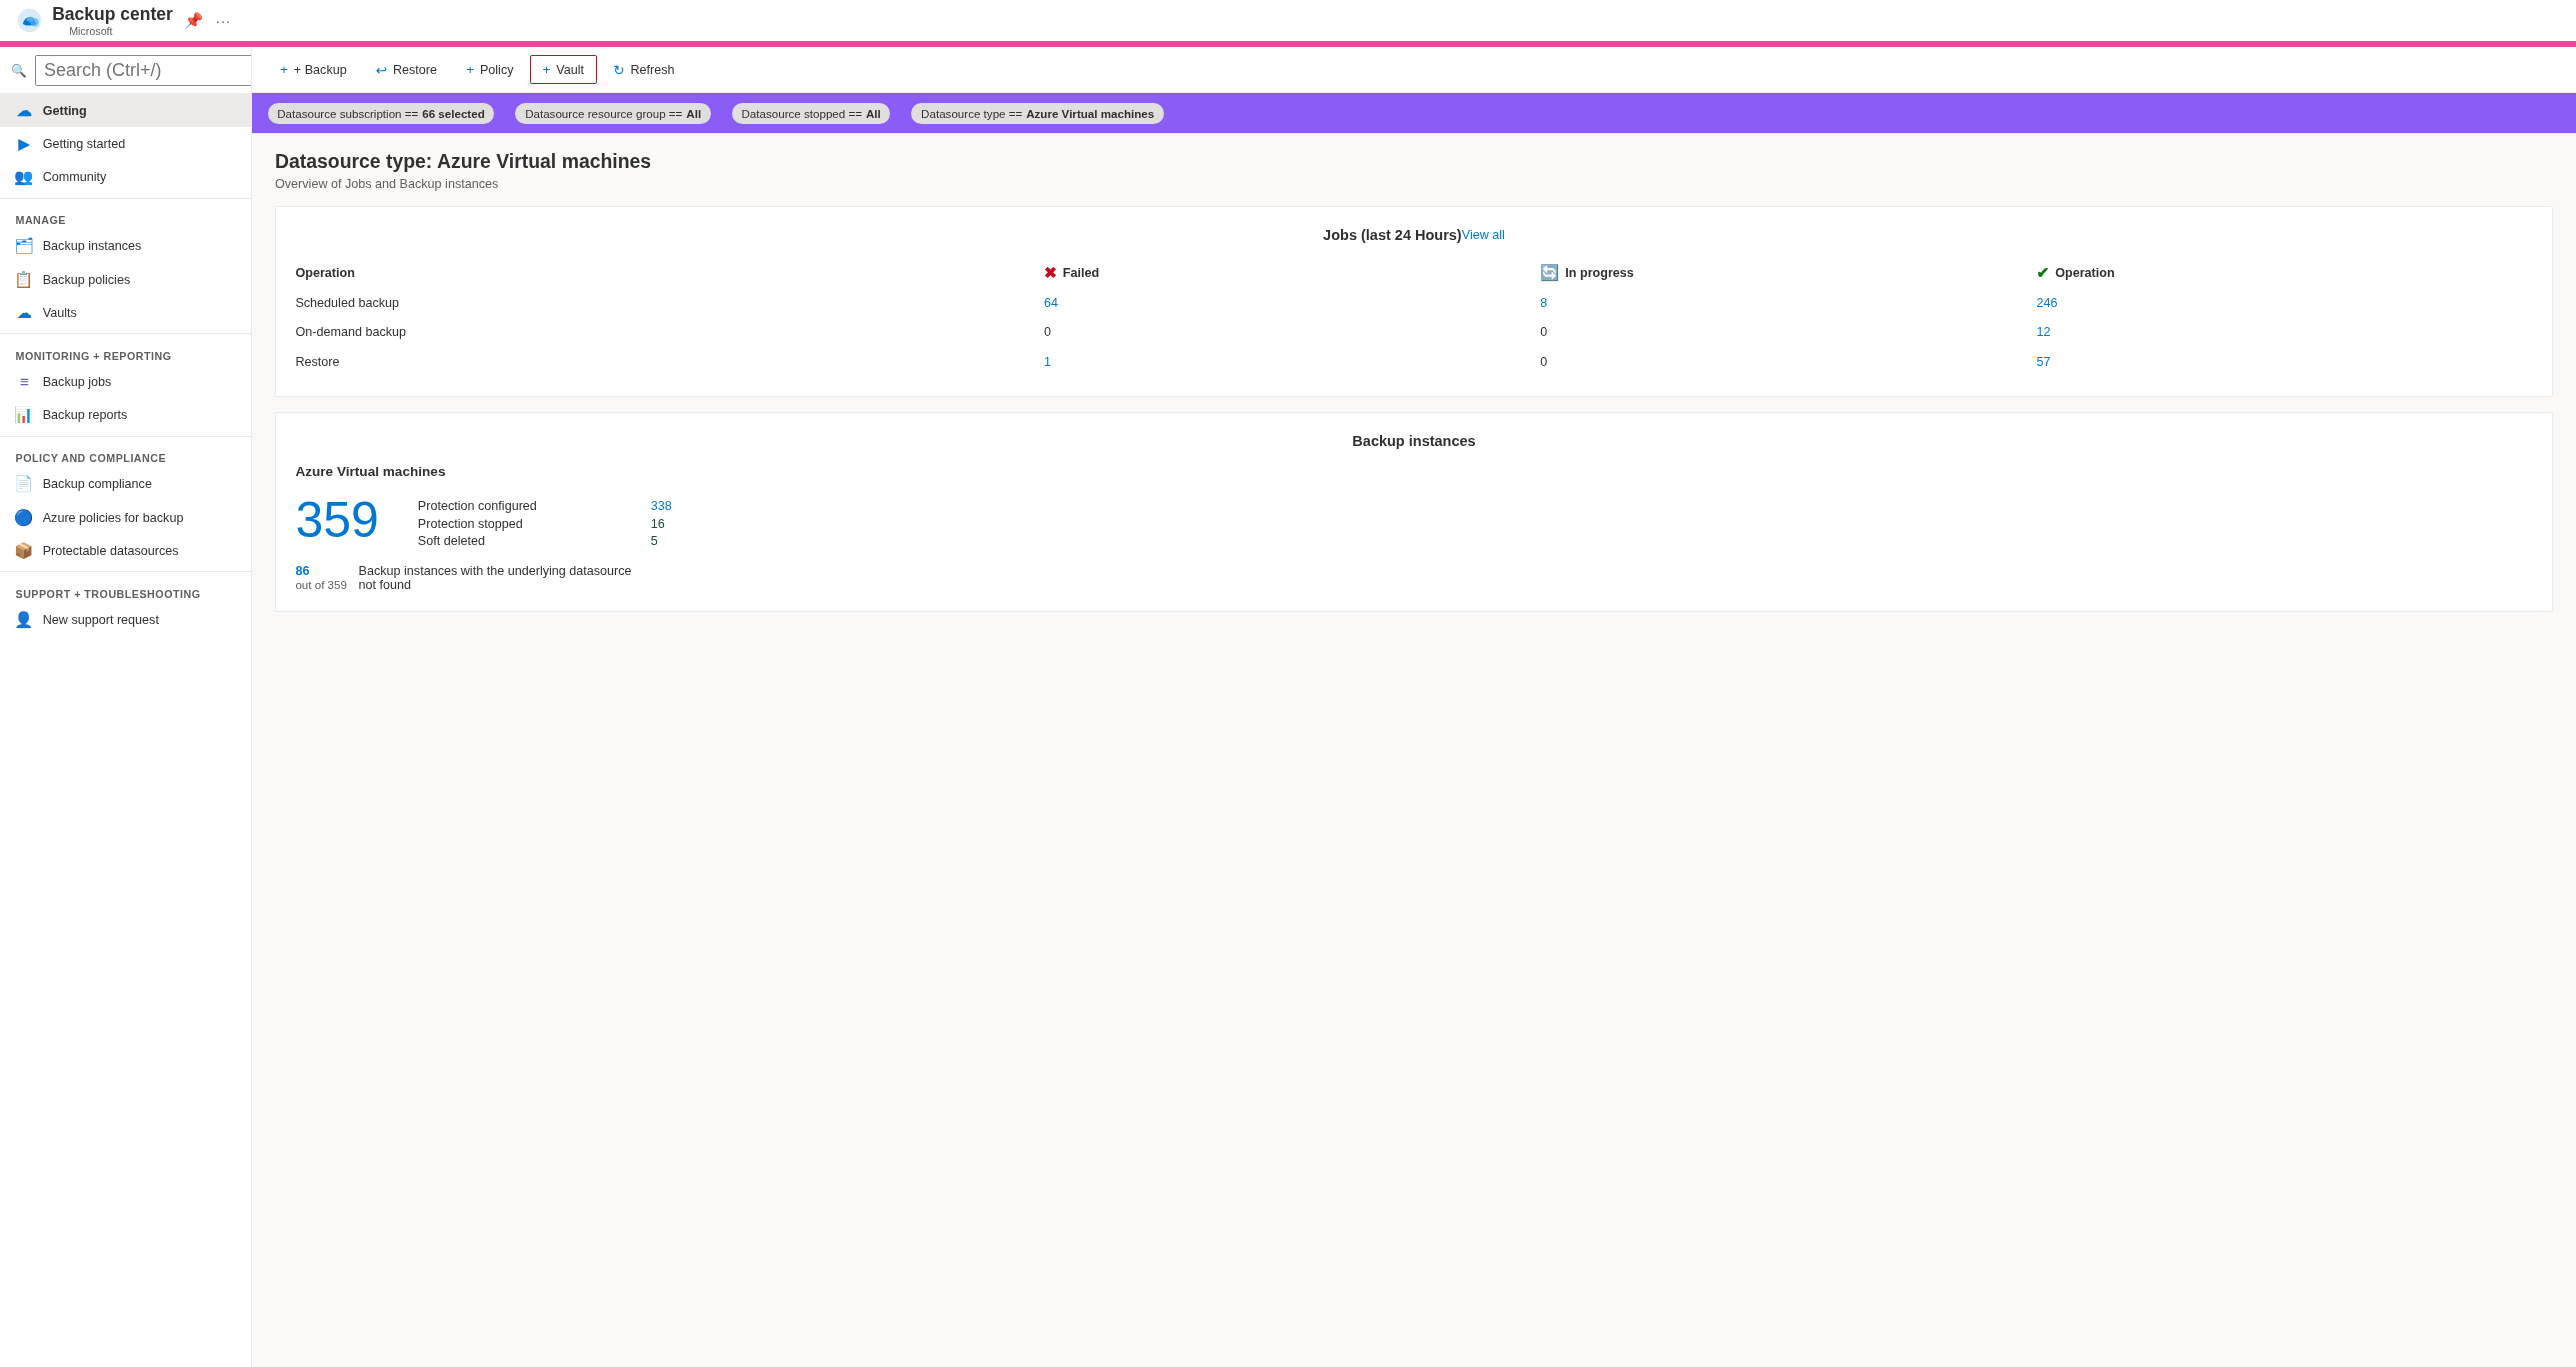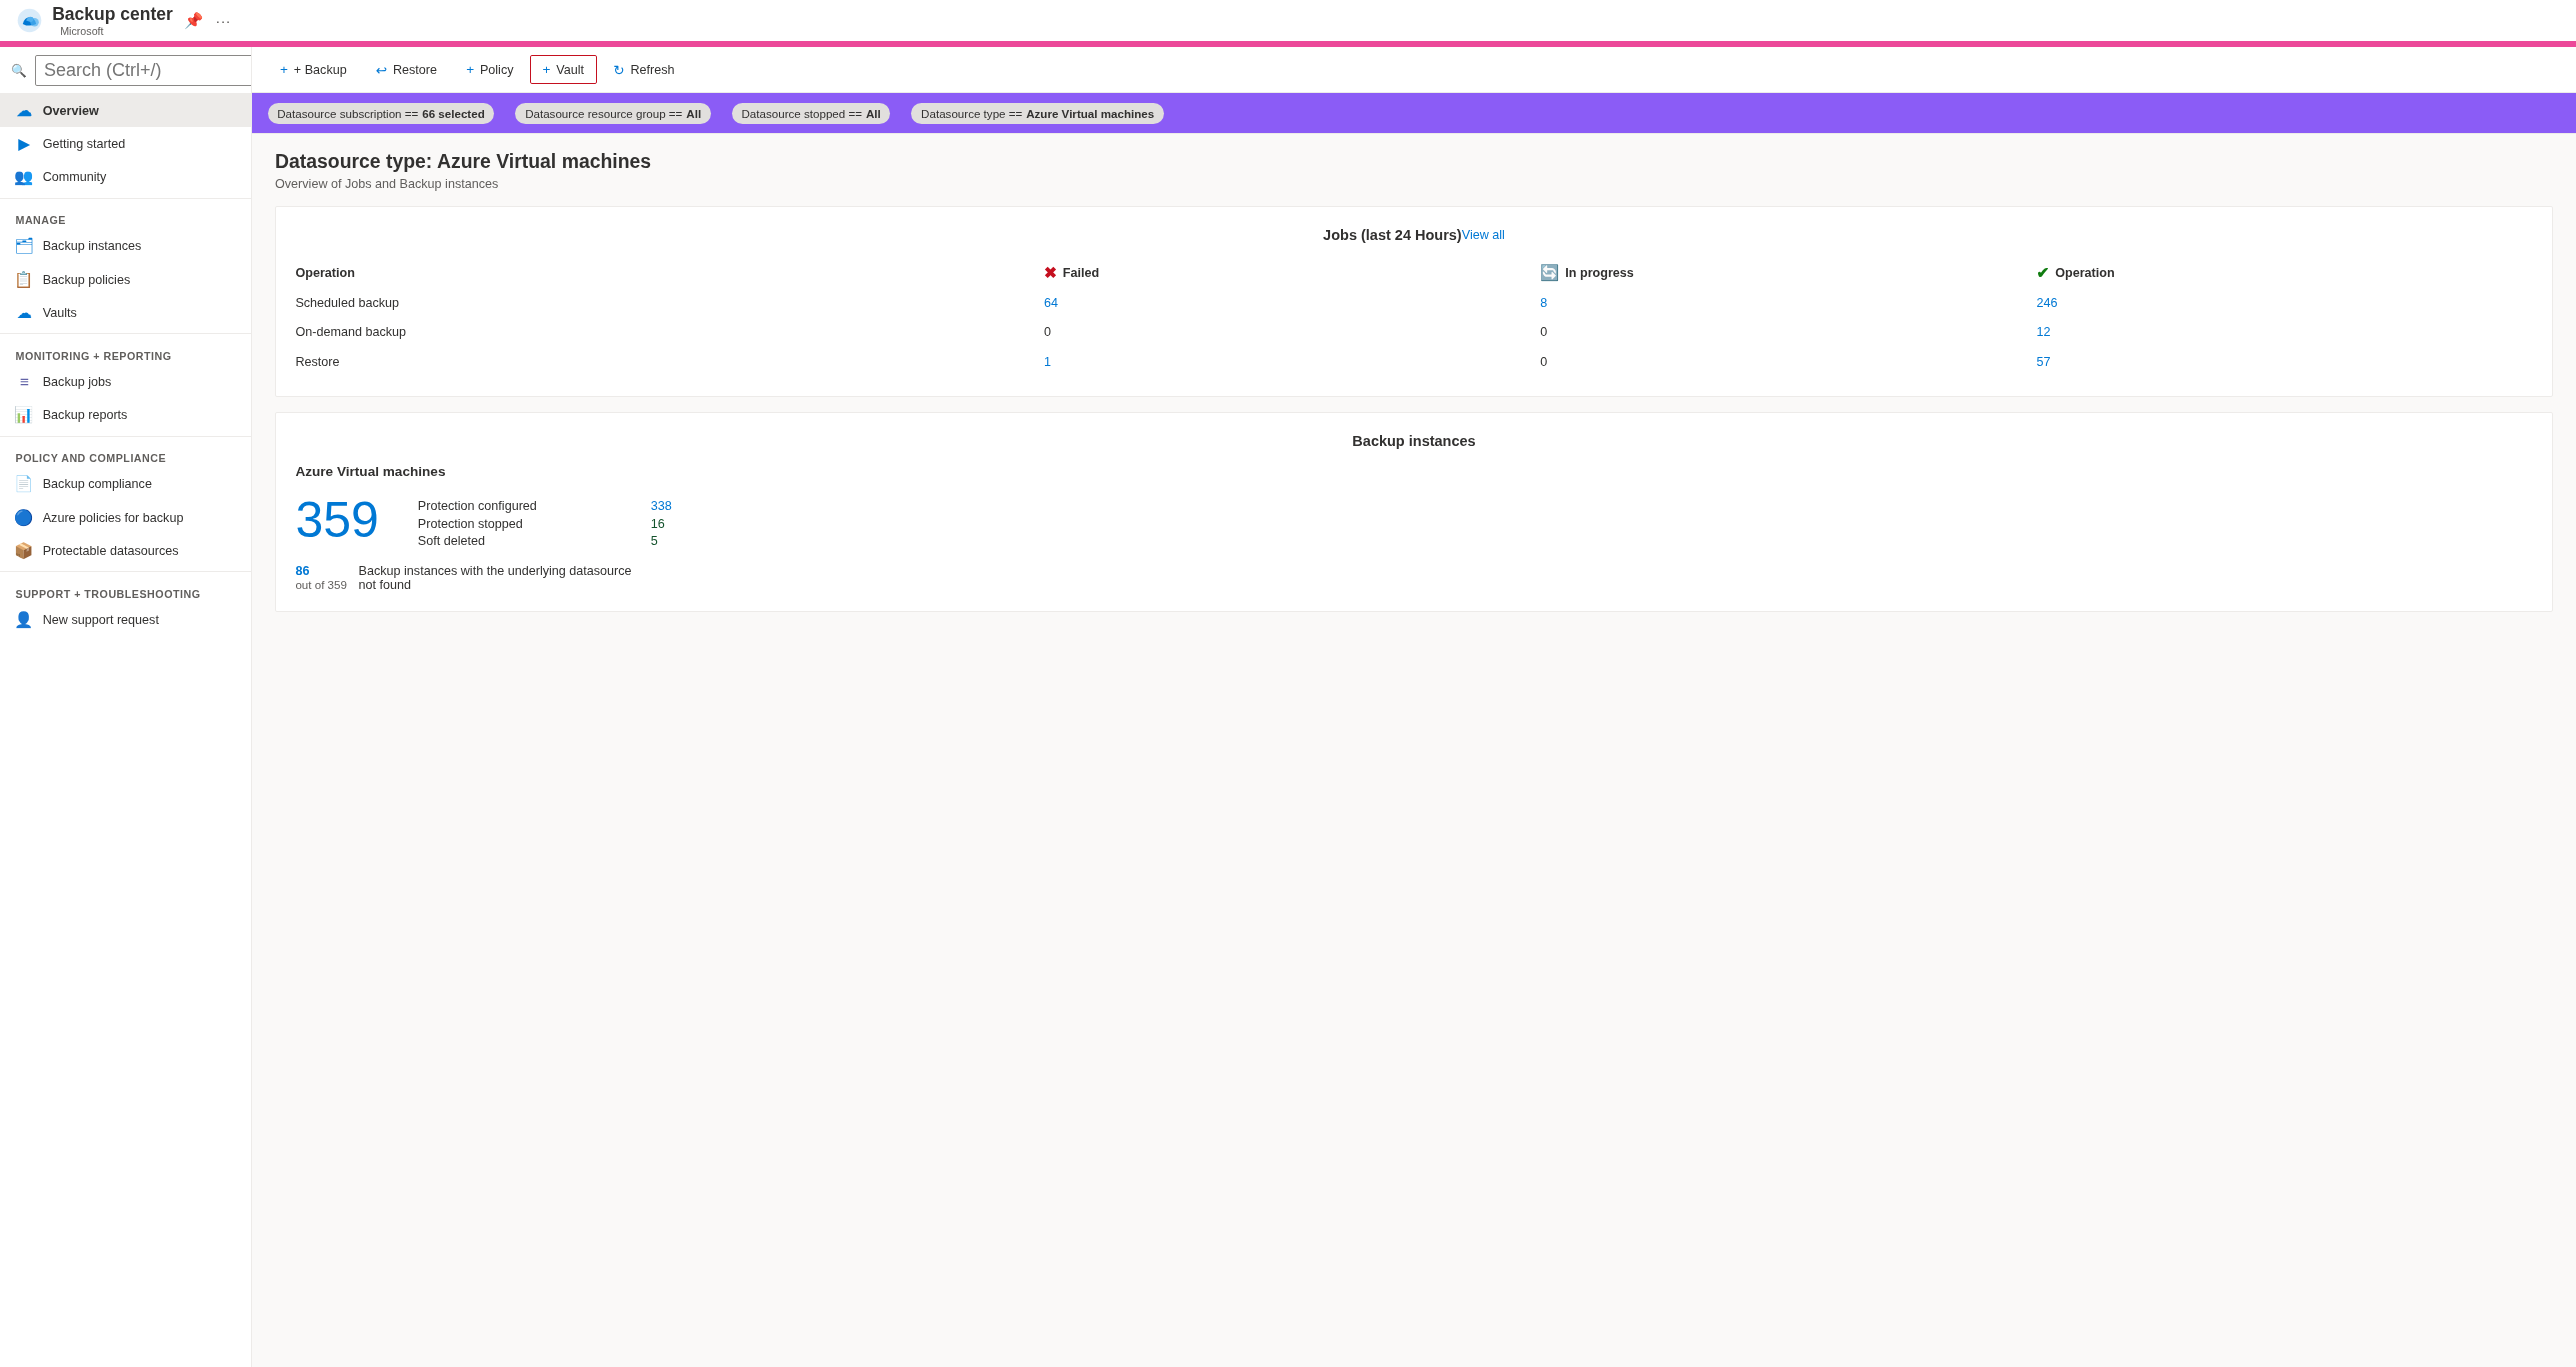--- a/index.html
+++ b/index.html
@@ -2,21 +2,21 @@
 <html><head>
   <meta charset="utf-8">
   <style>
     * { box-sizing: border-box; margin: 0; padding: 0; }
     body { font-family: 'Segoe UI', Arial, sans-serif; font-size: 12.6px; background: #f3f2f1; color: #323130; display: flex; flex-direction: column; height: 100vh; overflow: hidden; }
 
     
     .top-bar { display: flex; align-items: center; background: #fff; padding: 0 15.5px; height: 47px; border-bottom: 6px solid #ec4899; flex-shrink: 0; }
     .app-icon { width: 27px; height: 27px; margin-right: 9.7px; }
     .app-title { font-size: 17.5px; font-weight: 600; color: #323130; }
-    .app-subtitle { font-size: 10.7px; color: #605e5c; margin-left: 8px; }
+    .app-subtitle { font-size: 10.7px; color: #605e5c; margin-left: 17px; }
     .title-group { display: flex; flex-direction: column; }
     .top-icons { display: flex; gap: 11.6px; margin-left: 11.6px; color: #605e5c; font-size: 15.5px; cursor: pointer; }
 
     
     .main-layout { display: flex; flex: 1; overflow: hidden; }
 
     
     .sidebar { width: 252px; background: #fff; border-right: 1px solid #edebe9; display: flex; flex-direction: column; overflow-y: auto; flex-shrink: 0; }
     .search-bar { display: flex; align-items: center; padding: 7.8px 11.6px; border-bottom: 1px solid #edebe9; gap: 7.8px; }
     .search-input { border: 1px solid #8a8886; border-radius: 1.9px; padding: 3.9px 7.8px; font-size: 18px; flex: 1; outline: none; }
@@ -115,21 +115,21 @@
 
   <div class="sidebar">
     <div class="search-bar">
       <span style="color:#605e5c;">🔍</span>
       <input class="search-input" type="text" placeholder="Search (Ctrl+/)" style="">
       <span class="collapse-btn">«</span>
     </div>
 
     <div class="nav-item active">
       <span class="nav-icon icon-overview">☁</span>
-      <span>Overview</span>
+      <span>Getting</span>
     </div>
     <div class="nav-item">
       <span class="nav-icon icon-start">▶</span>
       <span>Getting started</span>
     </div>
     <div class="nav-item">
       <span class="nav-icon icon-community">👥</span>
       <span>Community</span>
     </div>
 

